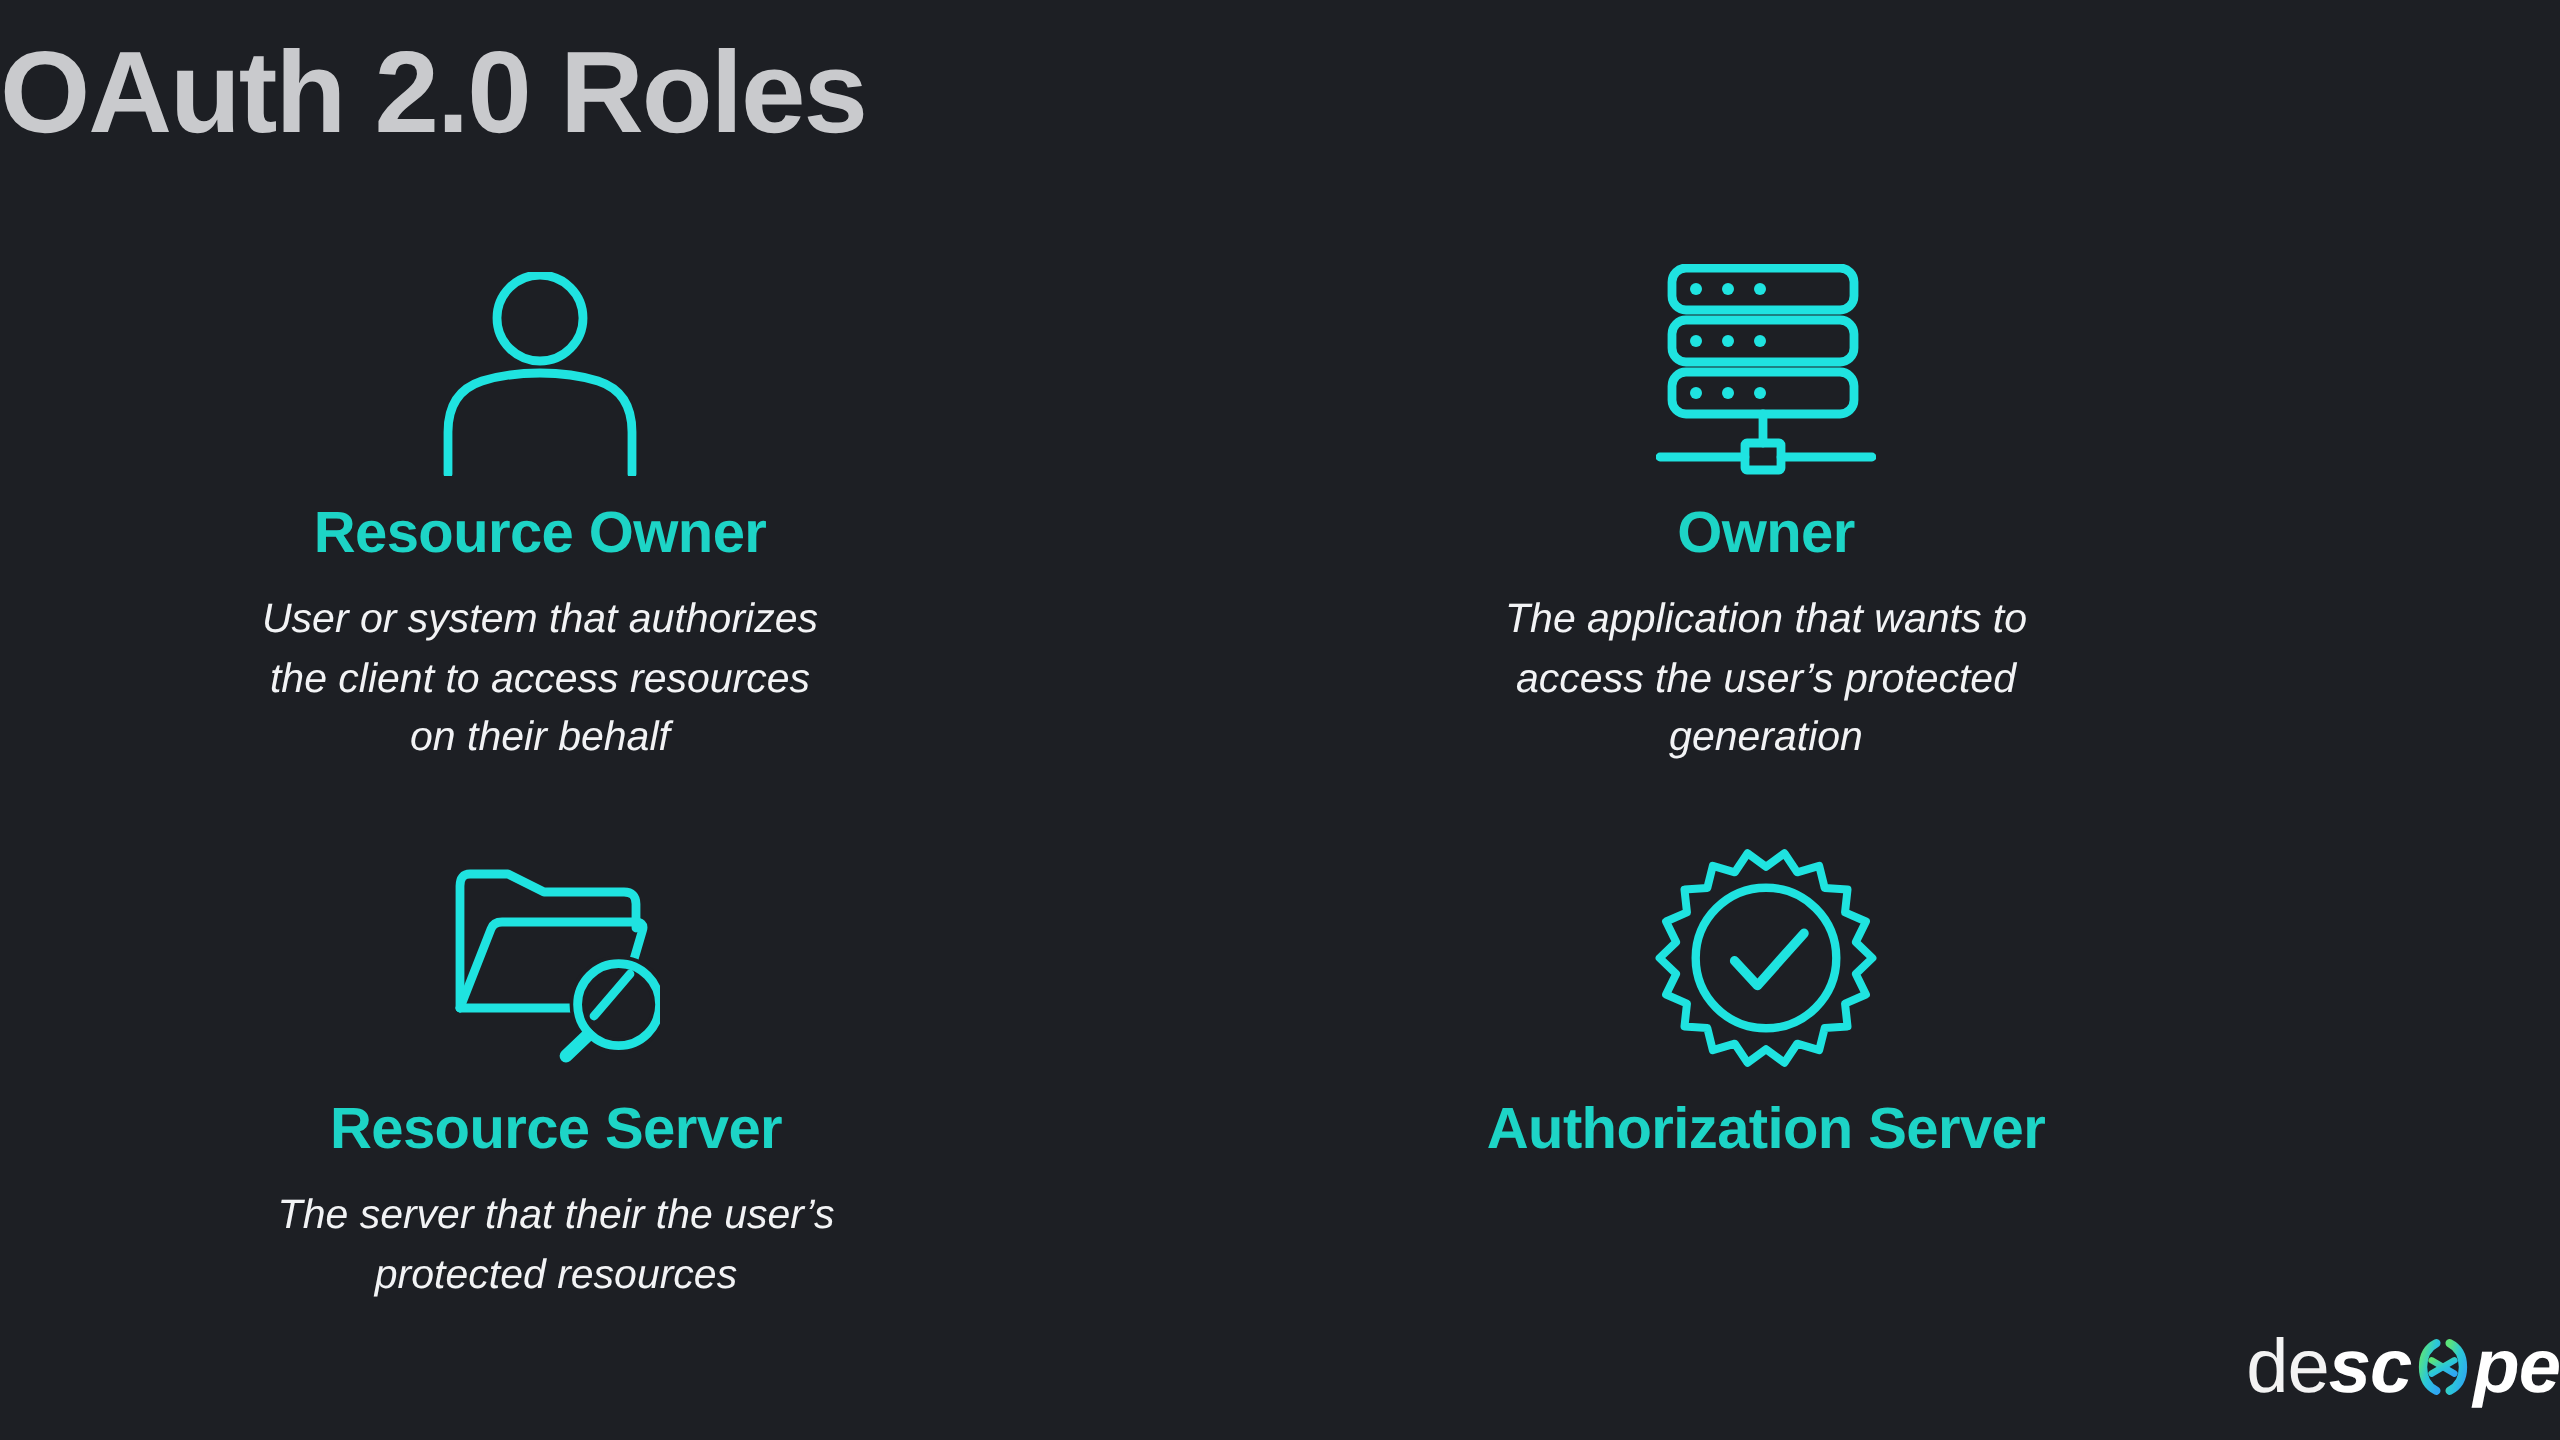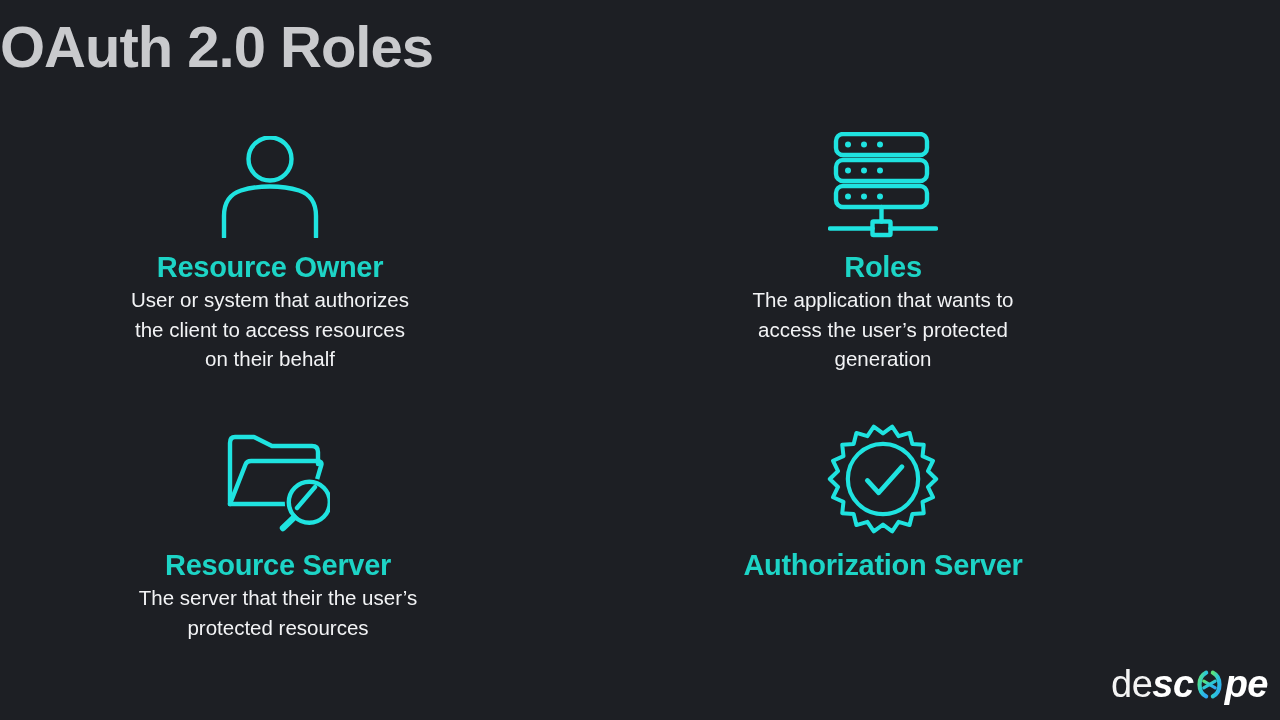--- a/index.html
+++ b/index.html
@@ -22,30 +22,30 @@
   #card-client{left:693px;top:122px;}
   #card-resource-server{left:88px;top:424px;}
   #card-authorization-server{left:693px;top:424px;}
   .icon-box{height:116px;display:flex;align-items:flex-end;justify-content:center;}
   .icon-box.row2{height:112px;}
   .role-heading{
     margin:12px 0 0;font-size:29px;line-height:34px;font-weight:700;
     letter-spacing:-0.3px;color:var(--heading);
   }
   .role-desc{
-    margin:1px 0 0;font-size:20.5px;line-height:29.5px;font-weight:400;
-    color:var(--body);white-space:pre-line;
+    margin:11px 0 0;font-size:20.5px;line-height:29.5px;font-weight:400;
+    color:var(--body);white-space:pre-line;font-style:italic;
   }
   
   .st{fill:none;stroke:var(--icon);stroke-width:4.4;stroke-linecap:round;stroke-linejoin:round;}
   .fi{fill:var(--icon);stroke:none;}
   .er{fill:none;stroke:var(--background);stroke-width:8;}
   
   .logo{
-    position:absolute;right:12px;bottom:17px;display:flex;align-items:baseline;
+    position:absolute;right:0;bottom:17px;display:flex;align-items:baseline;
     color:var(--logo_text);font-size:38px;letter-spacing:-0.5px;line-height:38px;
   }
   .lg-de{font-weight:400;opacity:0.95;}
   .lg-b{font-weight:800;font-style:italic;}
   .lg-mark{width:29px;height:38px;margin:0 1px;transform:translateY(6px);}
 </style>
 </head>
 <body>
 
 <h1 class="title">OAuth 2.0 Roles</h1>
@@ -77,21 +77,21 @@
         <circle class="fi" cx="52" cy="38.5" r="3"></circle>
       <circle class="fi" cx="20" cy="64.5" r="3"></circle>
         <circle class="fi" cx="36" cy="64.5" r="3"></circle>
         <circle class="fi" cx="52" cy="64.5" r="3"></circle>
       <path class="st" d="M53.5 75 V89.5"></path>
       <rect class="st" x="44.5" y="89.5" width="18" height="13.5" rx="1"></rect>
       <path class="st" d="M2 96.5 H44.5"></path>
       <path class="st" d="M62.5 96.5 H108"></path>
     </svg>
   </div>
-  <h2 class="role-heading">Roles</h2>
+  <h2 class="role-heading">Owner</h2>
   <p class="role-desc">The application that wants to
 access the user’s protected
 generation</p>
 </section>
 
 <section class="card" id="card-resource-server">
   <div class="icon-box row2">
     <svg width="104" height="102" viewBox="0 0 104 102">
       <path class="st" d="M4 70 V9 Q4 3 9 3 H28 L46 12 H86 Q92 12 92 18 V30"></path>
       <path class="st" d="M4 70 L19.5 30.5 Q20.8 27 25 27 H91 Q96.5 27 95.3 31 L90 49"></path>

